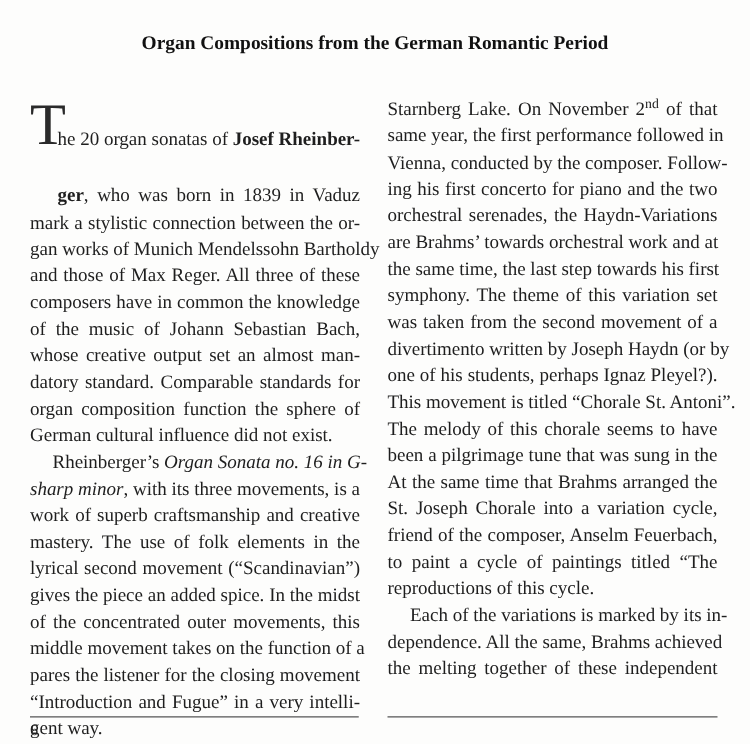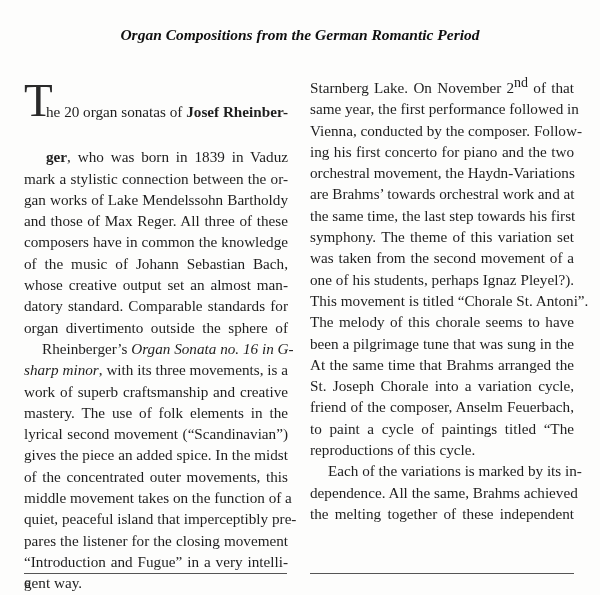--- a/index.html
+++ b/index.html
@@ -2,87 +2,88 @@
 <html><head>
 <meta charset="utf-8">
 <style>
   html, body { margin:0; padding:0; }
   body {
     width:600px; height:595px; background:#fdfdfc; position:relative; overflow:hidden;
     font-family:"Liberation Serif","DejaVu Serif",serif; color:#1e1e1e;
   }
   .title {
     position:absolute; top:26px; left:0; width:600px; text-align:center;
-    font-weight:bold; font-size:15.5px; color:#111;font-style:italic;
+    font-weight:bold; font-size:15.5px; color:#111;
   }
   .col {
     position:absolute; top:77px; width:264px;
     font-size:15.2px; line-height:21.3px;
   }
   .col.left { left:24px; }
   .col.right { left:310px; width:264px; }
   .line { display:block; white-space:nowrap; text-align:justify; text-align-last:justify; height:21.3px; }
   .line.last { text-align-last:left; }
   .line.indent { padding-left:18px; }
   .drop {
     position:absolute; left:24px; top:80px; font-size:47px; line-height:40px; color:#2a2a2a;
   }
   .line.dropline { padding-left:22px;margin-top:24px; }
   b { font-weight:bold; }
   i { font-style:italic; }
-  sup { font-size:14px; line-height:0; vertical-align:6px; }
+  sup { font-size:11px; line-height:0; vertical-align:6px; }
   .rule { position:absolute; top:573px; height:1px; background:#555; }
   .rule.left { left:24px; width:263px; }
   .rule.right { left:310px; width:264px; }
   .pageno { position:absolute; left:24px; top:576px; font-size:13px; }
 </style>
 </head>
 <body>
 
 <div class="title">Organ Compositions from the German Romantic Period</div>
 
 <div class="drop">T</div>
 
 <div class="col left">
   <span class="line dropline"><span>he 20 organ sonatas of </span><b>Josef Rheinber-</b></span>
   <span class="line dropline"><b>ger</b><span>, who was born in 1839 in Vaduz</span></span>
   <span class="line">mark a stylistic connection between the or-</span>
-  <span class="line">gan works of Lake Mendelssohn Bartholdy</span>
+  <span class="line">gan works of Munich Mendelssohn Bartholdy</span>
   <span class="line">and those of Max Reger. All three of these</span>
   <span class="line">composers have in common the knowledge</span>
   <span class="line">of the music of Johann Sebastian Bach,</span>
   <span class="line">whose creative output set an almost man-</span>
   <span class="line">datory standard. Comparable standards for</span>
-  <span class="line">organ divertimento outside the sphere of</span>
+  <span class="line">organ composition function the sphere of</span>
+  <span class="line last">German cultural influence did not exist.</span>
   <span class="line indent"><span>Rheinberger’s </span><i>Organ Sonata no. 16 in G-</i></span>
   <span class="line"><i>sharp minor</i><span>, with its three movements, is a</span></span>
   <span class="line">work of superb craftsmanship and creative</span>
   <span class="line">mastery. The use of folk elements in the</span>
   <span class="line">lyrical second movement (“Scandinavian”)</span>
   <span class="line">gives the piece an added spice. In the midst</span>
   <span class="line">of the concentrated outer movements, this</span>
   <span class="line">middle movement takes on the function of a</span>
-  <span class="line">quiet, peaceful island that imperceptibly pre-</span>
   <span class="line">pares the listener for the closing movement</span>
   <span class="line">“Introduction and Fugue” in a very intelli-</span>
   <span class="line last">gent way.</span>
   <span class="line indent"><b>Johannes Brahms</b><span> (1833–1897) completed</span></span>
 
 </div>
 
 <div class="col right">
   <span class="line"><span>Starnberg Lake. On November 2</span><sup>nd</sup><span> of that</span></span>
   <span class="line">same year, the first performance followed in</span>
   <span class="line">Vienna, conducted by the composer. Follow-</span>
   <span class="line">ing his first concerto for piano and the two</span>
-  <span class="line">orchestral movement, the Haydn-Variations</span>
+  <span class="line">orchestral serenades, the Haydn-Variations</span>
   <span class="line">are Brahms’ towards orchestral work and at</span>
   <span class="line">the same time, the last step towards his first</span>
   <span class="line">symphony. The theme of this variation set</span>
   <span class="line">was taken from the second movement of a</span>
+  <span class="line">divertimento written by Joseph Haydn (or by</span>
   <span class="line">one of his students, perhaps Ignaz Pleyel?).</span>
   <span class="line">This movement is titled “Chorale St. Antoni”.</span>
   <span class="line">The melody of this chorale seems to have</span>
   <span class="line">been a pilgrimage tune that was sung in the</span>
   <span class="line">At the same time that Brahms arranged the</span>
   <span class="line">St. Joseph Chorale into a variation cycle,</span>
   <span class="line">friend of the composer, Anselm Feuerbach,</span>
   <span class="line">to paint a cycle of paintings titled “The</span>
   <span class="line last">reproductions of this cycle.</span>
   <span class="line indent">Each of the variations is marked by its in-</span>

